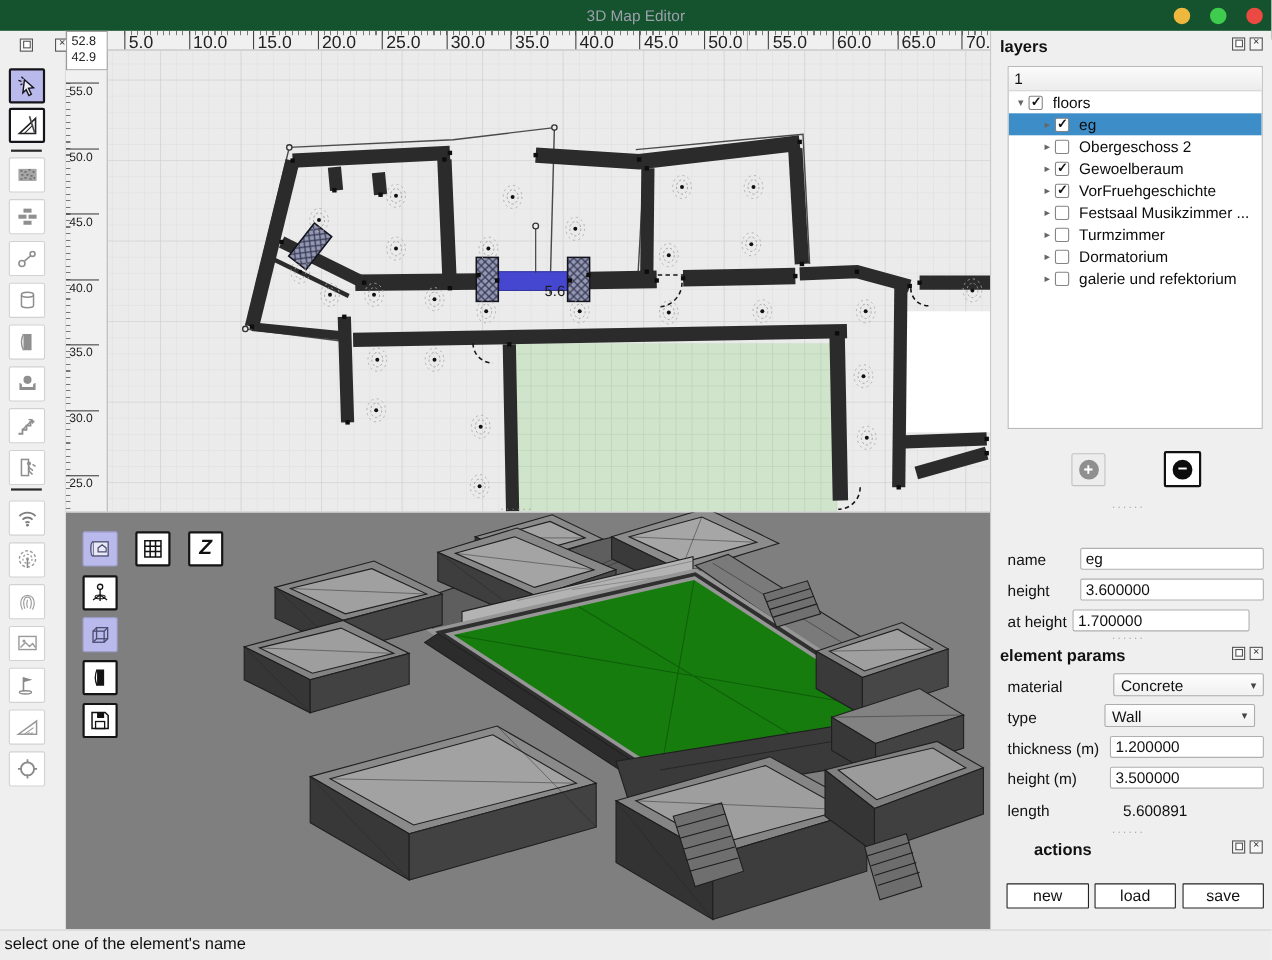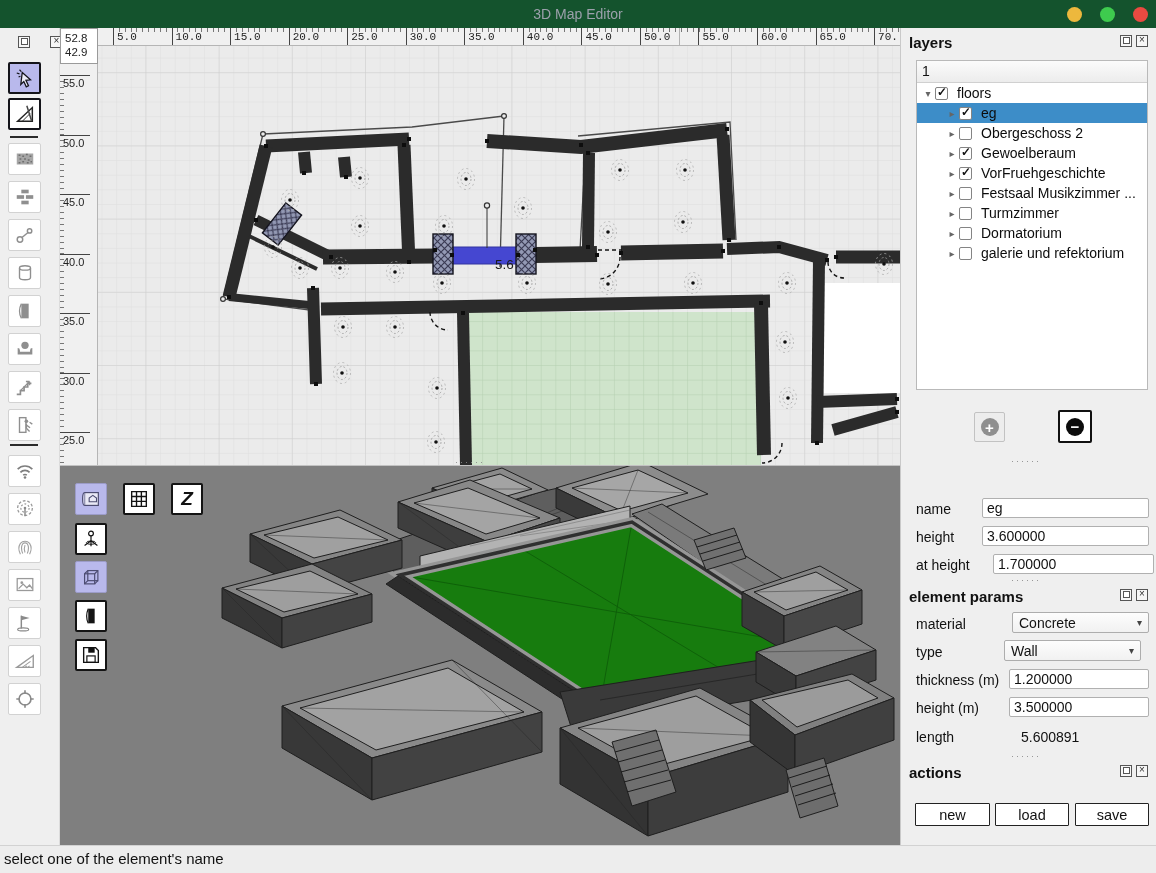--- a/index.html
+++ b/index.html
@@ -24,21 +24,21 @@
   .tool-btn svg { display:block; }
   .tb-divider { width:28px; height:0; border-top:2px solid #2a2a2a; }
 
   
   #corner-box { left:60px; top:28px; width:38px; height:36px; background:#fff; border:1px solid #9a9a9a; 
                 font-size:11.5px; color:#222; padding:2px 0 0 4px; line-height:14px; }
   #h-ruler { left:98px; top:28px; width:802px; height:18px; background:#f0f0f0; border-bottom:1px solid #b5b5b5;
              display:flex; padding-left:15px; overflow:hidden;
              background-image:repeating-linear-gradient(90deg,#777 0 1px,transparent 1px 5.855px);
              background-size:787px 4px; background-position:15px 0; background-repeat:no-repeat; }
-  .hcell { flex:0 0 58.55px; border-left:1px solid #444; font-size:11px; color:#222; padding:3px 0 0 3px;font-family:Liberation Mono, monospace; }
+  .hcell { flex:0 0 58.55px; border-left:1px solid #444; font-size:16px; color:#222; padding:3px 0 0 3px; }
   #v-ruler { left:60px; top:64px; width:38px; height:401px; background:#f0f0f0; border-right:1px solid #b5b5b5;
              padding-top:11px; overflow:hidden;
              background-image:repeating-linear-gradient(180deg,#777 0 1px,transparent 1px 5.95px);
              background-size:4px 390px; background-position:0 11px; background-repeat:no-repeat; }
   .vcell { height:59.5px; font-size:11px; color:#222; }
   .vcell .tick { display:block; width:30px; border-top:1px solid #444; margin-bottom:1px; }
   .vcell .lbl { padding-left:3px; }
 
   
   #canvas2d { left:98px; top:46px; width:802px; height:419px; }
@@ -605,21 +605,21 @@
   <div id="rem-wrap" class="round-btn-wrap">
     <span id="rem-btn" class="round-btn">−</span>
   </div>
   <div class="abs split-dots" style="left:110px; top:430px;">······</div>
 
   <span class="field-label" style="top:473px;">name</span>
   <input class="field-input" style="left: 81px; top: 470px; width: 167px;" value="eg">
   <span class="field-label" style="top:501px;">height</span>
   <input class="field-input" style="left: 81px; top: 498px; width: 167px;" value="3.600000">
   <span class="field-label" style="top:529px;">at height</span>
-  <input class="field-input" style="left: 92px; top: 526px; width: 161px;" value="1.700000">
+  <input class="field-input" style="left: 74px; top: 526px; width: 161px;" value="1.700000">
   <div class="abs split-dots" style="left:110px; top:549px;">······</div>
 
   <div class="panel-head" style="top:559px;">
     <span class="panel-title">element params</span>
     <span><span class="dock-btn float"></span>
           <span class="dock-btn close"></span></span>
   </div>
   <span class="field-label" style="top:588px;">material</span>
   <div class="select-box" style="left:111px; top:584px; width:137px;">
     <span>Concrete</span>
@@ -631,21 +631,21 @@
     <span class="arr">▾</span>
   </div>
   <span class="field-label" style="top:644px;">thickness (m)</span>
   <input class="field-input" style="left: 108px; top: 641px; width: 140px;" value="1.200000">
   <span class="field-label" style="top:672px;">height (m)</span>
   <input class="field-input" style="left: 108px; top: 669px; width: 140px;" value="3.500000">
   <span class="field-label" style="top:701px;">length</span>
   <span class="static-value" style="left:120px; top:701px;">5.600891</span>
   <div class="abs split-dots" style="left:110px; top:725px;">······</div>
 
-  <div class="panel-head" style="top:735px;">
+  <div class="panel-head" style="top:735px;margin-left:31px;">
     <span class="panel-title">actions</span>
     <span><span class="dock-btn float"></span>
           <span class="dock-btn close"></span></span>
   </div>
   <button class="act-btn" style="left:14px; width:75px;">new</button>
   <button class="act-btn" style="left:94px; width:74px;">load</button>
   <button class="act-btn" style="left:174px; width:74px;">save</button>
 </aside>
 
 <footer id="statusbar" class="abs">

